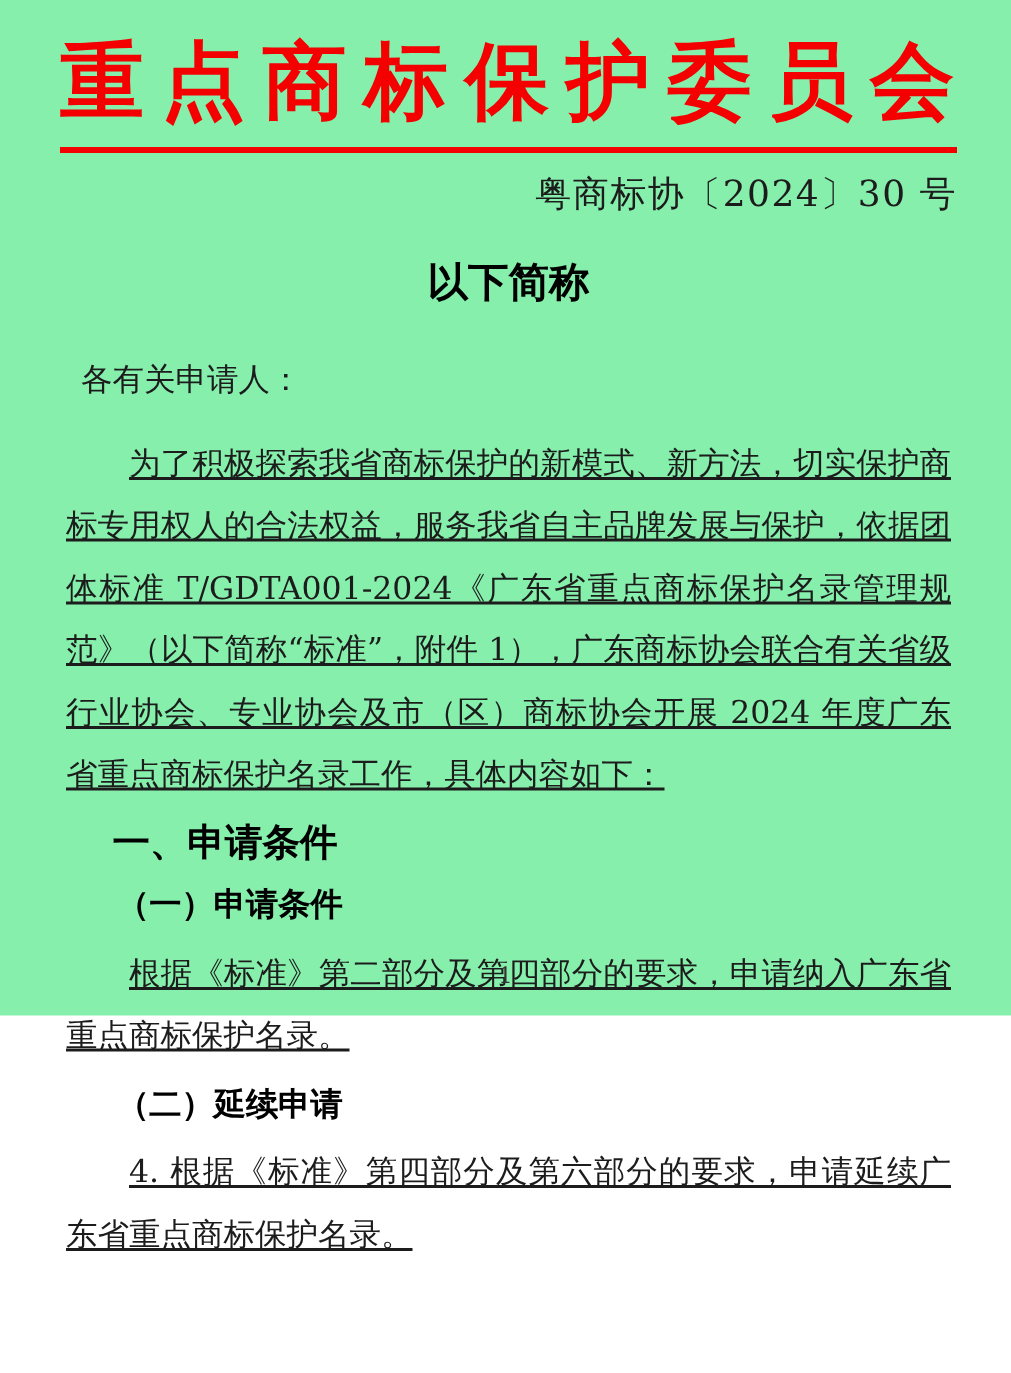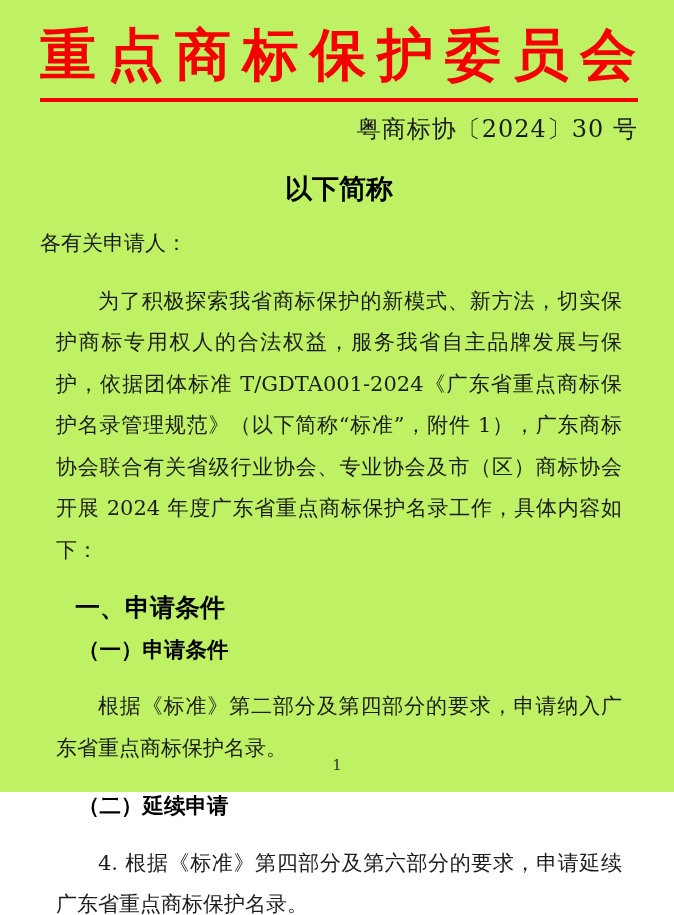--- a/index.html
+++ b/index.html
@@ -6,23 +6,23 @@
   * { margin: 0; padding: 0; box-sizing: border-box; }
   html, body { background: #ffffff; }
   body {
     width: 674px; height: 915px;
     font-family: "DejaVu Serif", "Liberation Serif", serif;
     color: var(--ink);
     overflow: hidden;
   }
   .page {
     position: relative;
-    width: 674px; height: 792px;
+    width: 674px; height: 677px;
     padding: 20px 36px 0 40px;
-    background: #bef264;
+    background: #86efac;
   }
   
   .org-name {
     font-size: 56px;
     font-weight: bold;
     color: var(--accent);
     line-height: 1.22;
     text-align: justify;
     text-align-last: justify;
     letter-spacing: 2px;
@@ -51,22 +51,22 @@
   }
   .doc-title .title-line { display: block; }
   
   .body-text {
     margin-top: 4px;
     font-size: 21px;
     line-height: 41.5px;
     text-align: justify;
     color: var(--ink);
   }
-  .salutation { margin: 0; }
-  .para { margin: 16px; }
+  .salutation { margin: 14px; }
+  .para { margin: 4px; text-decoration: underline; }
   .indent { text-indent: 2em; }
   .sec-heading {
     font-family: "Liberation Sans", "DejaVu Sans", sans-serif;
     font-size: 25px;
     font-weight: bold;
     line-height: 41.5px;
     text-indent: 35px;
     color: #000000;
   }
   .sub-heading {

